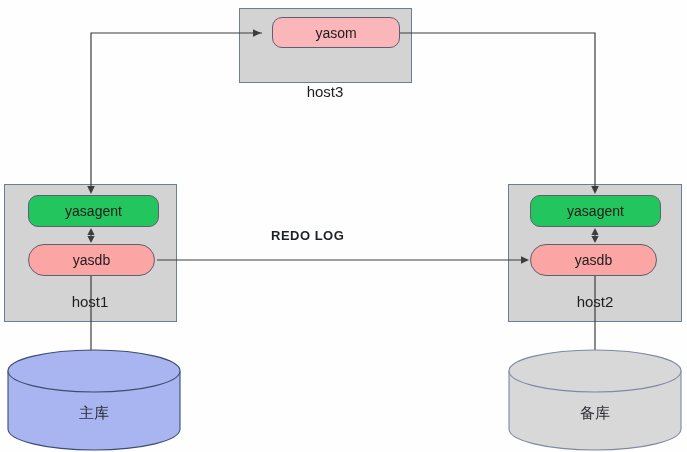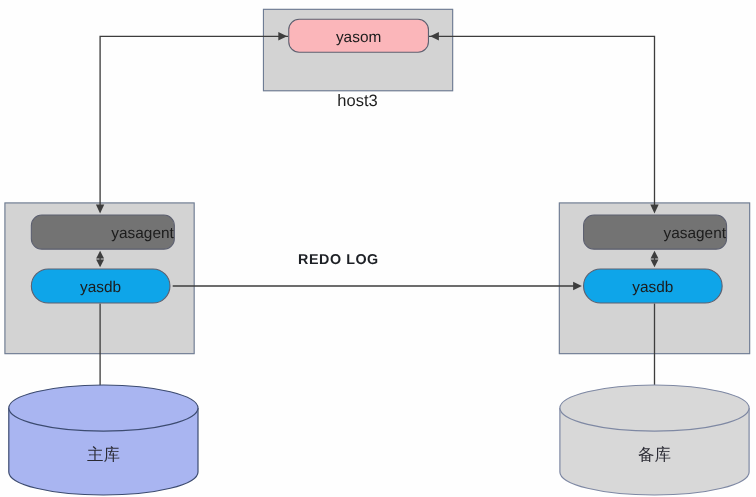--- a/index.html
+++ b/index.html
@@ -13,23 +13,23 @@
   }
   .host3{left:239px;top:8px;width:173px;height:75px;}
   .host1{left:4px;top:184px;width:173px;height:138px;}
   .host2{left:508px;top:184px;width:174px;height:138px;}
   .layer-lines{position:absolute;left:0;top:0;z-index:2;}
   .node{
     position:absolute;z-index:3;border:1.3px solid #5d6070;border-radius:10px;
     box-sizing:border-box;display:flex;align-items:center;justify-content:center;
     font-size:14px;color:#1c1c1c;
   }
-  .yasom{left:262px;top:17px;width:128px;height:31px;background:#fbb6ba;}
-  .yasagent{background:#737373;width:131px;height:32px;top:195px;justify-content:flex-end;}
-  .yasdb{background:#0ea5e9;width:127px;height:32px;top:244px;border-radius:16px;}
+  .yasom{left:272px;top:17px;width:128px;height:31px;background:#fbb6ba;}
+  .yasagent{background:#22c55e;width:131px;height:32px;top:195px;}
+  .yasdb{background:#fca5a5;width:127px;height:32px;top:244px;border-radius:16px;}
   .col1{left:28px;}
   .col2{left:530px;}
   .hlabel{
     position:absolute;z-index:3;font-size:15px;color:#1e1e1e;
     text-align:center;width:100px;
   }
   .lab-host3{left:275px;top:59px;margin-top:24px;}
   .lab-host1{left:40px;top:293px;}
   .lab-host2{left:545px;top:293px;}
   .redo{
@@ -103,19 +103,21 @@
   </div>
 
   <div class="node yasagent col2">
     <span>yasagent</span>
   </div>
   <div class="node yasdb col2">
     <span>yasdb</span>
   </div>
 
   <div class="hlabel lab-host3">host3</div>
+  <div class="hlabel lab-host1">host1</div>
+  <div class="hlabel lab-host2">host2</div>
 
   <div class="redo">REDO LOG</div>
 
   <div class="dblabel lab-primary">主库</div>
   <div class="dblabel lab-standby">备库</div>
 
 </div>
 
 </body></html>

